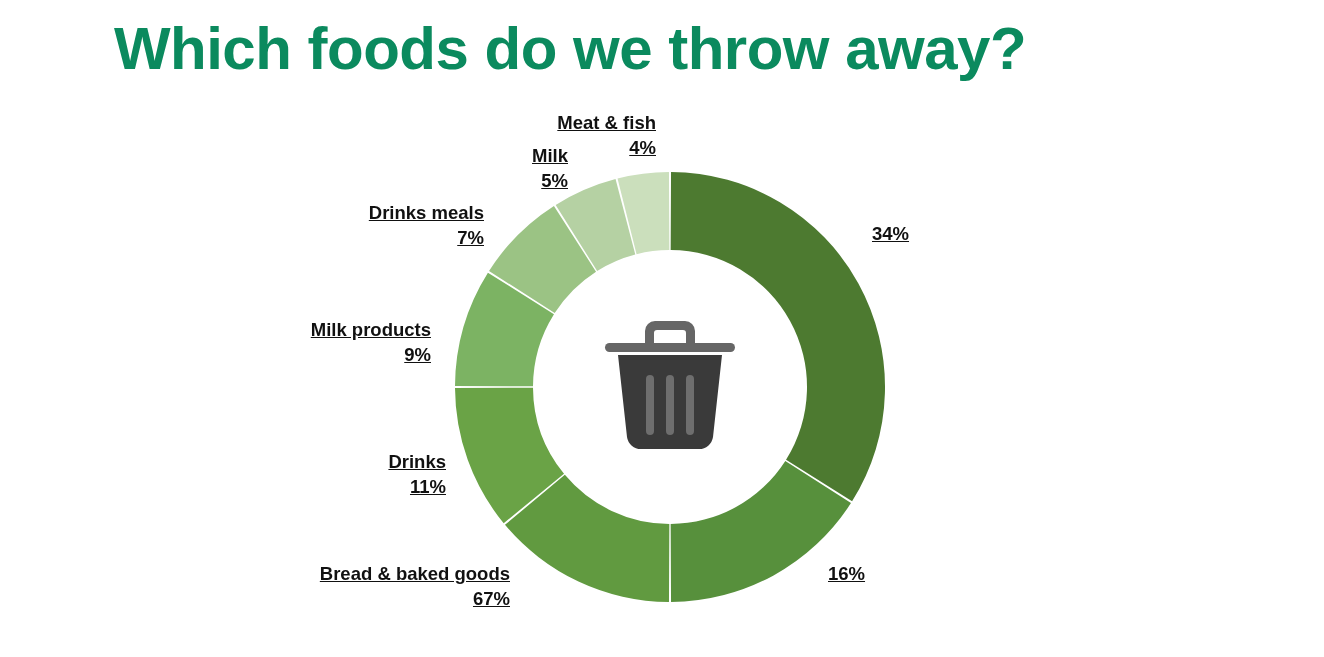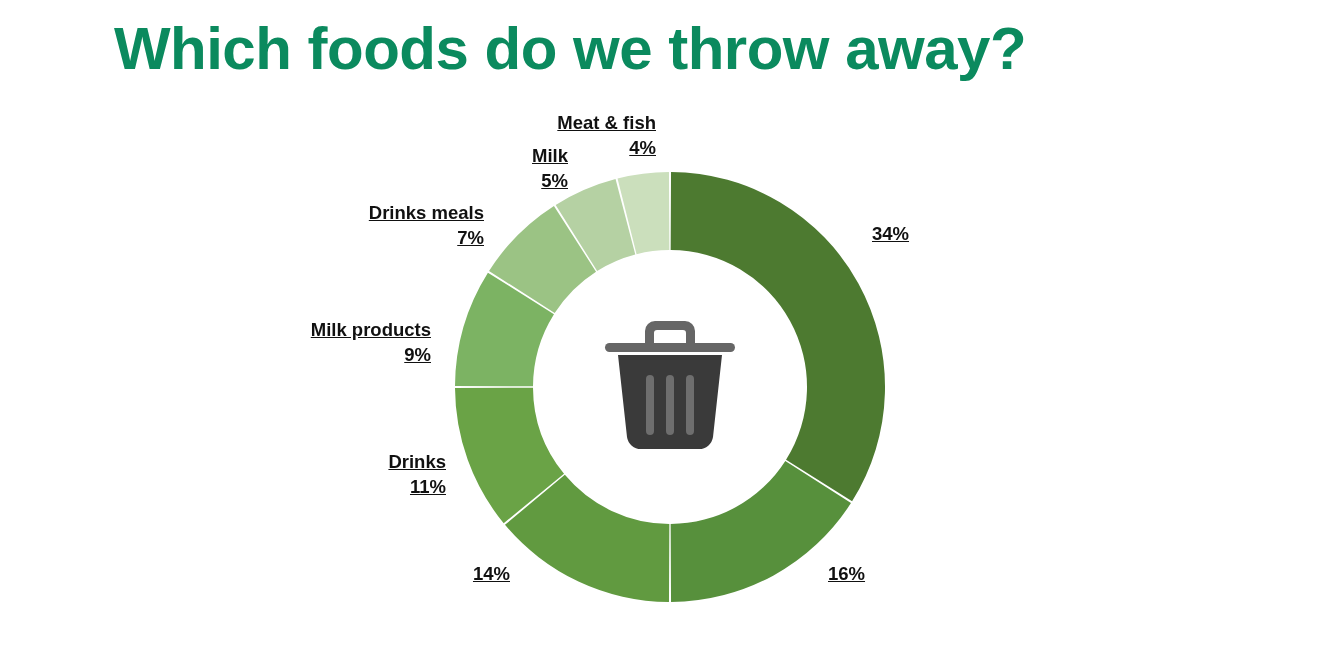--- a/index.html
+++ b/index.html
@@ -108,21 +108,22 @@
 
 <div class="callout right" style="left:872px; top:222px;">
   <span class="pct">34%</span>
 </div>
 
 <div class="callout right" style="left:828px; top:562px;">
   <span class="pct">16%</span>
 </div>
 
 <div class="callout left" style="right:814px; top:562px;">
-  <span class="pct">14%</span>
+  <span class="cat">Bread &amp; baked goods</span>
+  <span class="pct">67%</span>
 </div>
 
 <div class="callout left" style="right:878px; top:450px;">
   <span class="cat">Drinks</span>
   <span class="pct">11%</span>
 </div>
 
 <div class="callout left" style="right:893px; top:318px;">
   <span class="cat">Milk products</span>
   <span class="pct">9%</span>

